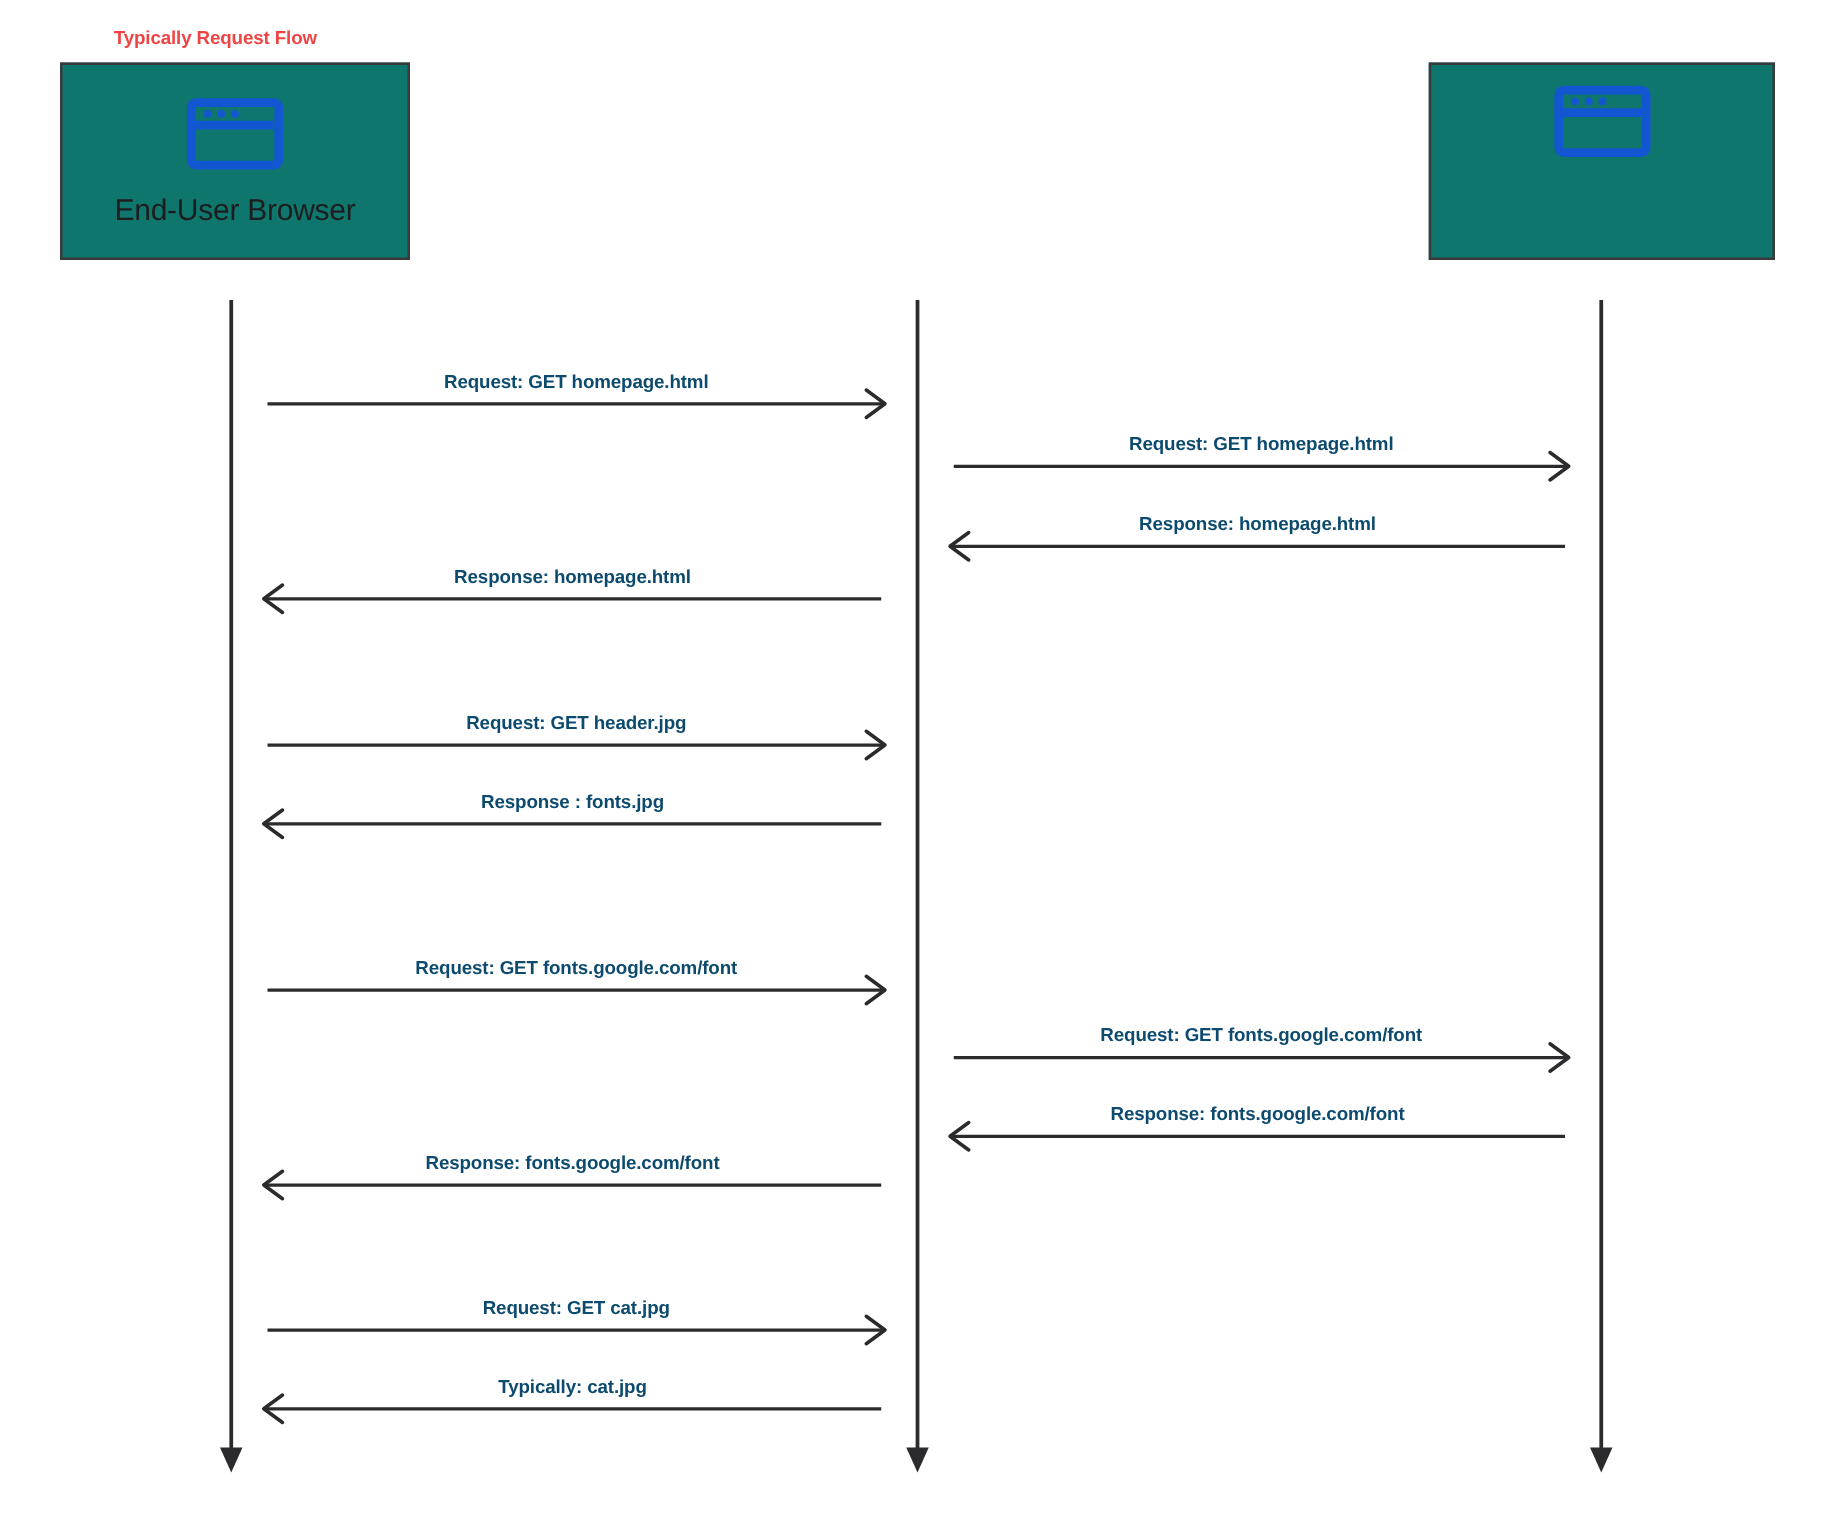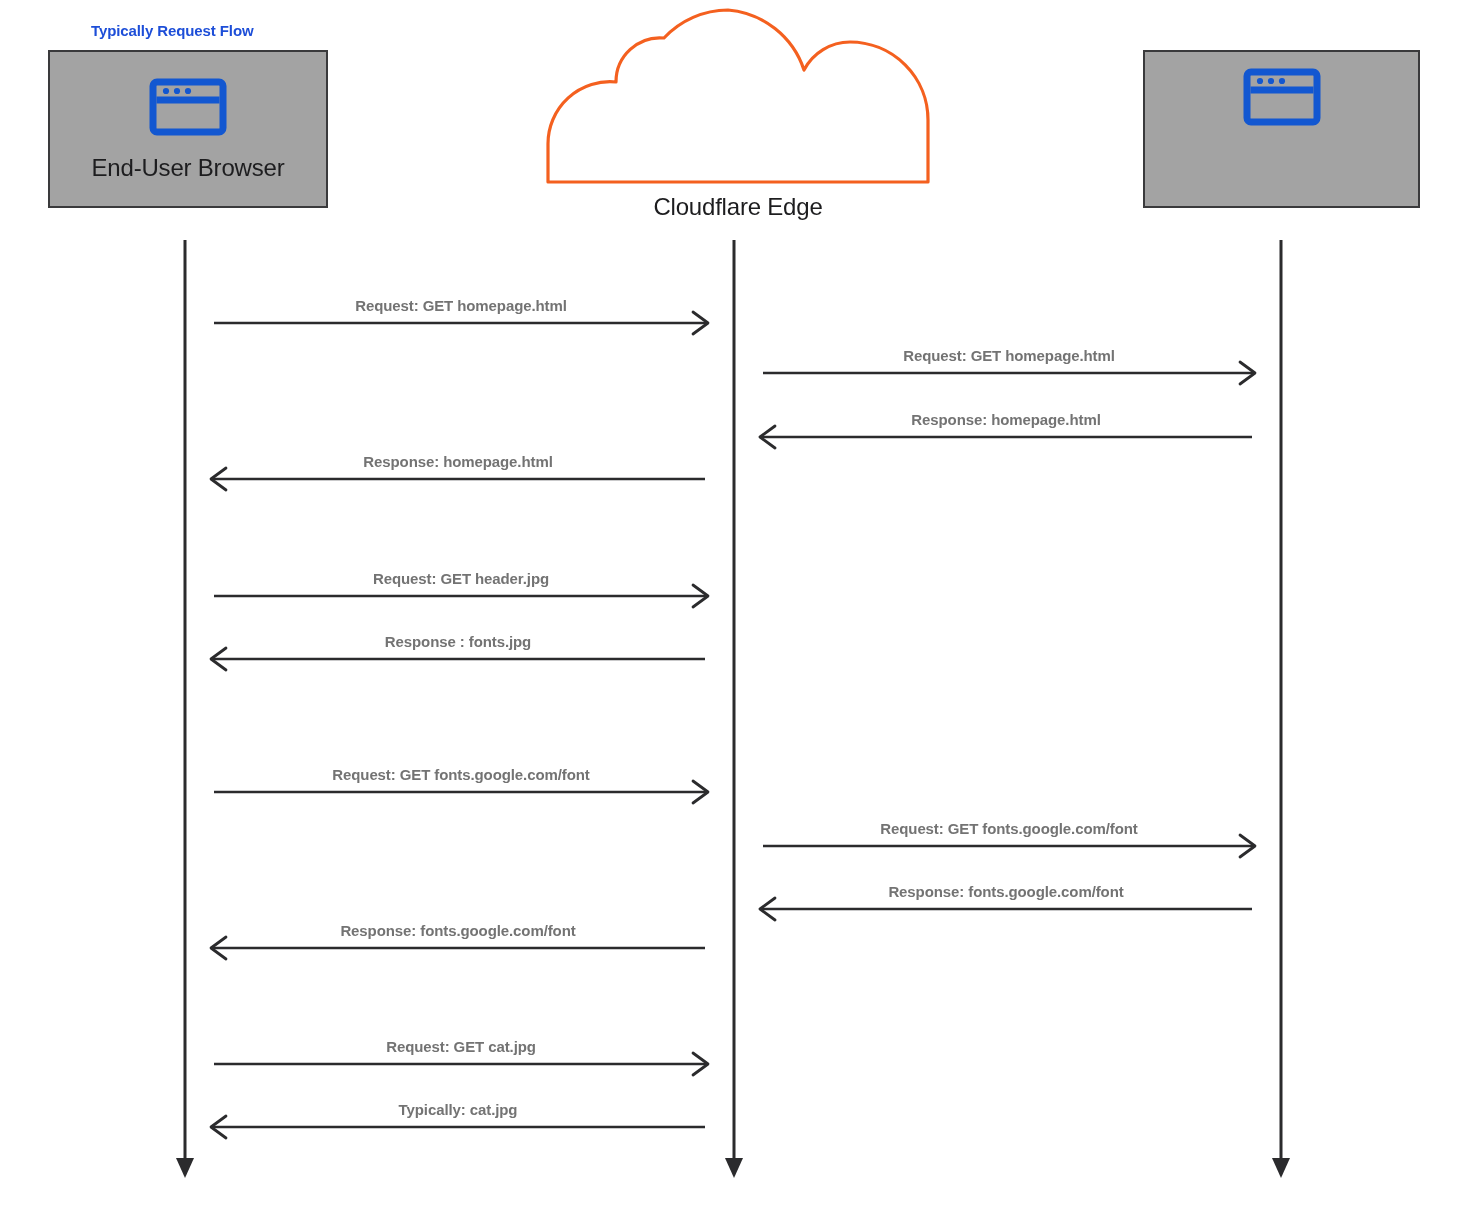--- a/index.html
+++ b/index.html
@@ -18,29 +18,29 @@
     height: 1222px;
     background: #ffffff;
     overflow: hidden;
   }
 
   
   .actor-title {
     position: absolute;
     font-size: 15px;
     font-weight: bold;
-    color: #1d4ed8;
+    color: #ef4444;
     letter-spacing: -0.1px;
     white-space: nowrap;
   }
   .actor-box {
     position: absolute;
     box-sizing: border-box;
     border: 2px solid #3a3a3c;
-    background: #a3a3a3;
+    background: #0f766e;
     display: flex;
     flex-direction: column;
     align-items: center;
     justify-content: flex-start;
   }
   .actor-label {
     font-size: 24px;
     font-weight: 400;
     color: #1d1d1f;
     text-align: center;
@@ -68,21 +68,21 @@
     position: absolute;
     left: 0; top: 0;
     width: 1466px;
     height: 1222px;
   }
 
   .msg-label {
     position: absolute;
     font-size: 15px;
     font-weight: bold;
-    color: #737373;
+    color: #0c4a6e;
     white-space: nowrap;
     transform: translateX(-50%);
     letter-spacing: -0.1px;
   }
 </style>
 </head>
 <body>
 
 <div id="canvas">
 
@@ -94,35 +94,20 @@
         <rect x="4" y="4" width="70" height="50" rx="4" ry="4" fill="none" stroke="#1257D1" stroke-width="7"></rect>
         <line x1="7.5" y1="22" x2="70.5" y2="22" stroke="#1257D1" stroke-width="7"></line>
         <circle cx="17" cy="13" r="3.1" fill="#1257D1"></circle>
         <circle cx="28" cy="13" r="3.1" fill="#1257D1"></circle>
         <circle cx="39" cy="13" r="3.1" fill="#1257D1"></circle>
       </svg>
     </span>
     <div class="actor-label" style="margin-top:14px;">End-User Browser</div>
   </div>
 
-  <div class="cloud-wrap" style="left:536px; top:0px;">
-    <svg width="404" height="190" viewBox="0 0 404 190" xmlns="http://www.w3.org/2000/svg">
-      <path d="M 12 182
-               L 392 182
-               L 392 120
-               A 78 78 0 0 0 314 42
-               A 52 52 0 0 0 268 70
-               A 88 88 0 0 0 192 10
-               A 88 88 0 0 0 128 38
-               A 44 44 0 0 0 80 82
-               A 62 62 0 0 0 12 144
-               Z" fill="none" stroke="#F4601F" stroke-width="3.2" stroke-linejoin="round" stroke-linecap="round"></path>
-    </svg>
-    <div class="cloud-label" style="left:202px; top:193px; transform:translateX(-50%);">Cloudflare Edge</div>
-  </div>
 
   <div class="actor-box" style="left:1143px; top:50px; width:277px; height:158px; padding-top:16px;">
     <span class="browser-icon">
       <svg width="78" height="58" viewBox="0 0 78 58" xmlns="http://www.w3.org/2000/svg">
         <rect x="4" y="4" width="70" height="50" rx="4" ry="4" fill="none" stroke="#1257D1" stroke-width="7"></rect>
         <line x1="7.5" y1="22" x2="70.5" y2="22" stroke="#1257D1" stroke-width="7"></line>
         <circle cx="17" cy="13" r="3.1" fill="#1257D1"></circle>
         <circle cx="28" cy="13" r="3.1" fill="#1257D1"></circle>
         <circle cx="39" cy="13" r="3.1" fill="#1257D1"></circle>
       </svg>

